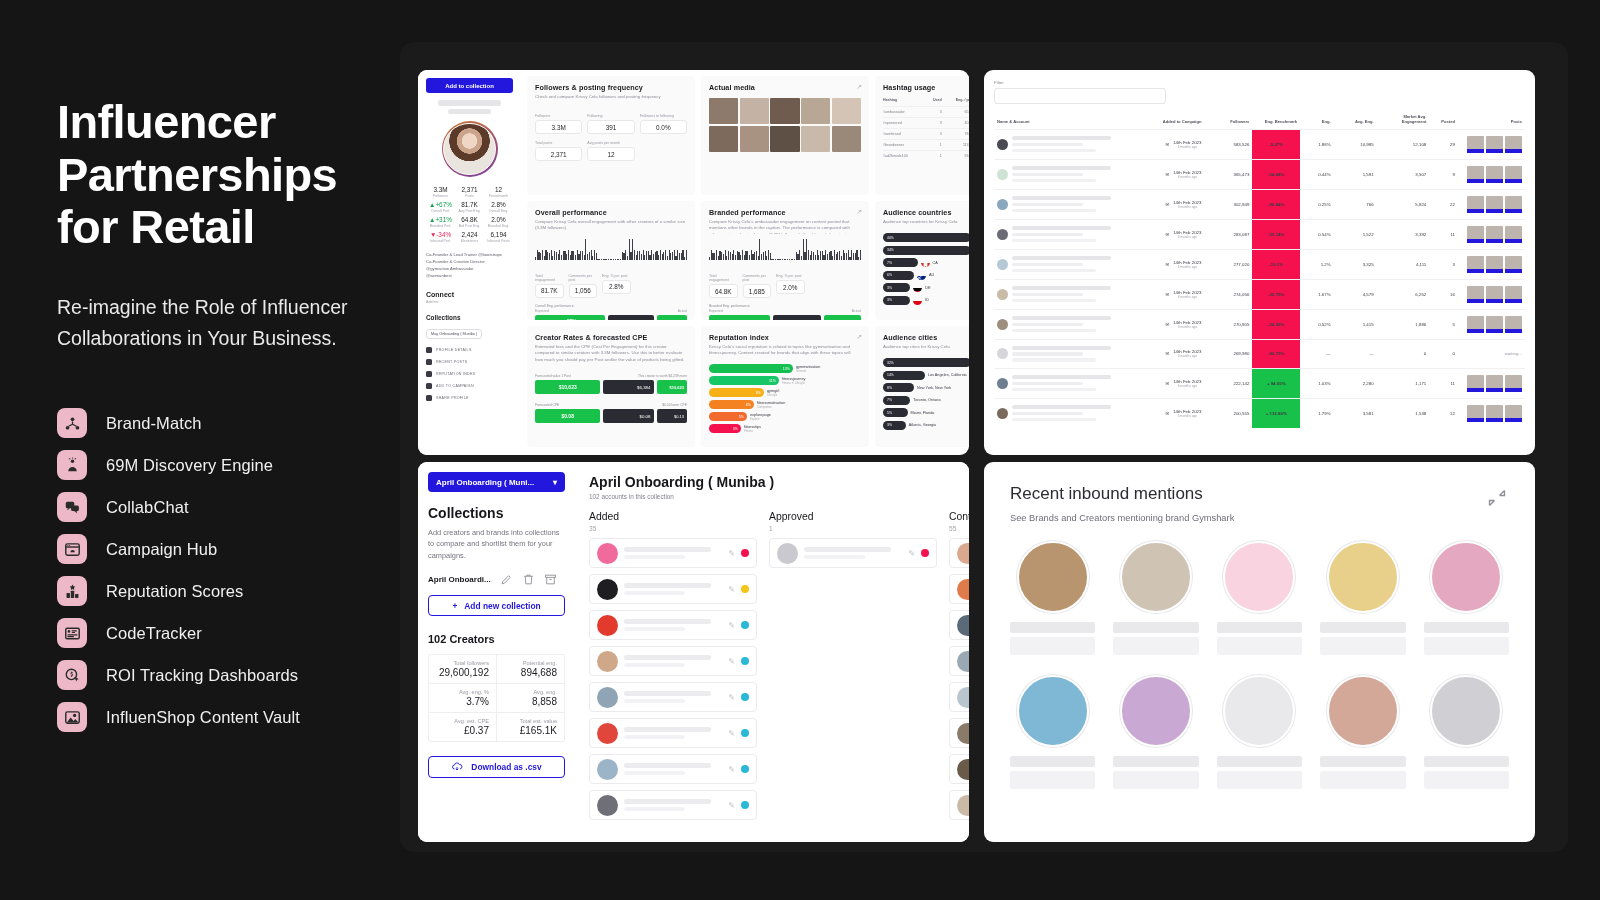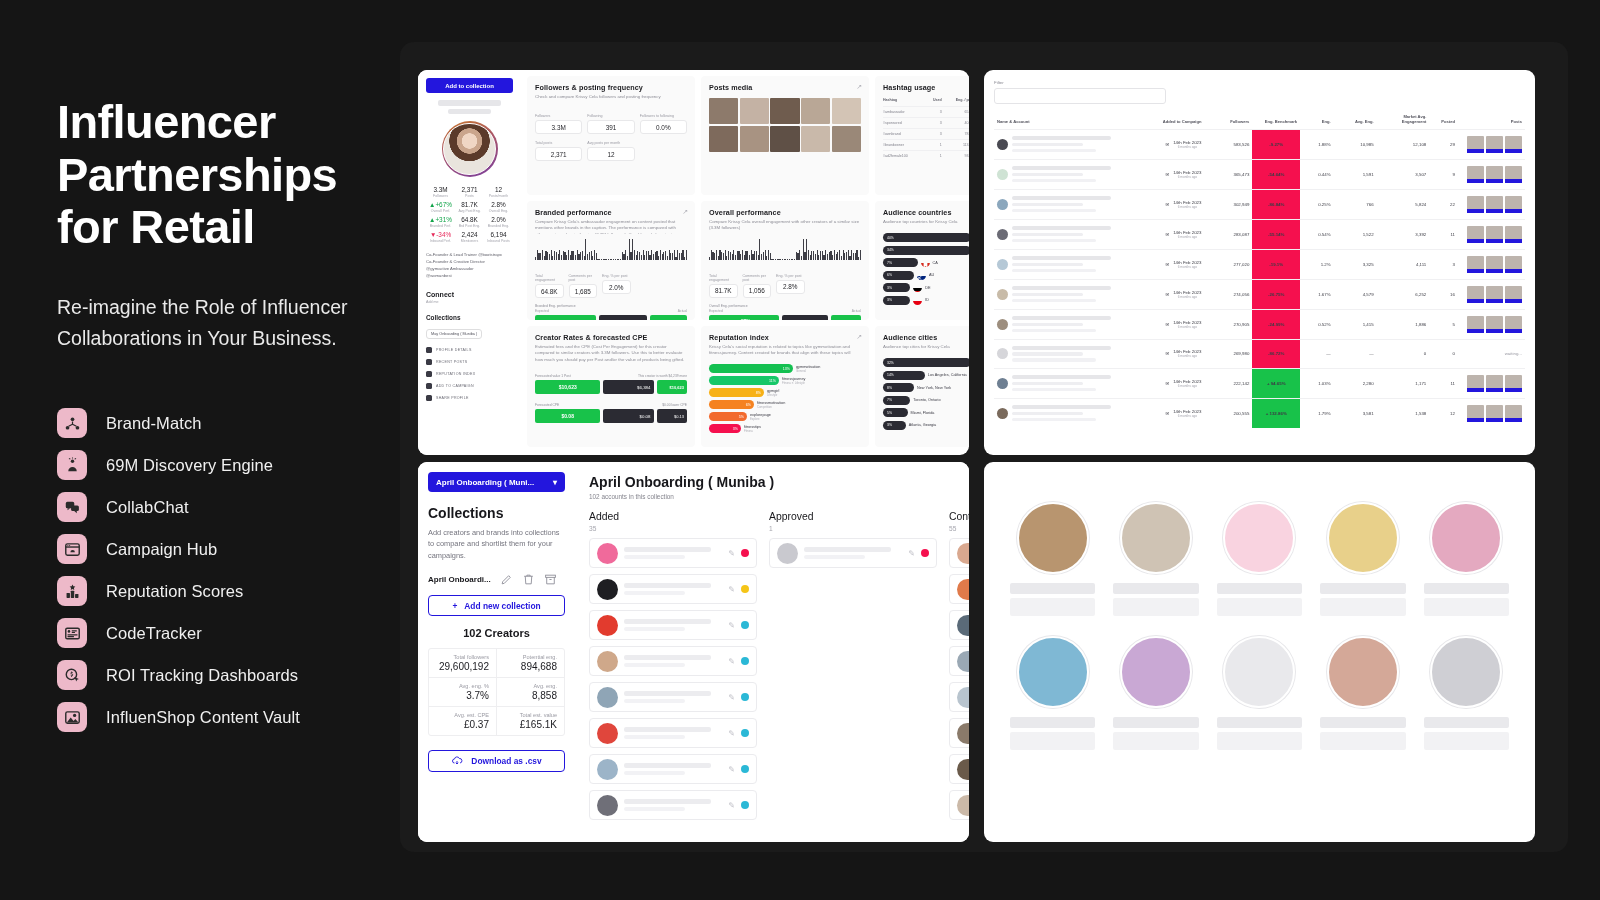--- a/index.html
+++ b/index.html
@@ -126,21 +126,21 @@
   .bl-left { position:absolute; left:0; top:0; width:157px; height:100%; background:#fff; padding:10px; }
   .sel-btn { height:20px; background:#2316dd; border-radius:4px; color:#fff; font-size:8px; font-weight:600;
              display:flex; align-items:center; justify-content:space-between; padding:0 8px; }
   .h2 { font-size:14px; font-weight:700; color:#17171b; margin-top:13px; }
   .p2 { font-size:7.4px; color:#74747e; line-height:1.55; margin-top:6px; }
   .coll-line { display:flex; align-items:center; margin-top:12px; gap:0; }
   .coll-nm { font-size:8px; font-weight:700; color:#17171b; }
   .ic { width:13px; height:13px; color:#8a8a94; margin-left:9px; }
   .add-btn { margin-top:9px; height:21px; border:1px solid #2316dd; border-radius:4px; color:#2316dd;
              font-size:8.4px; font-weight:600; display:flex; align-items:center; justify-content:center; gap:7px; }
-  .cre-h { margin-top:11px; font-size:11px; font-weight:700; color:#17171b;text-align:center; }
+  .cre-h { margin-top:17px; font-size:11px; font-weight:700; color:#17171b; }
   .cre-grid { margin-top:9px; border:1px solid #eeeef0; border-radius:3px; }
   .cre-r { display:flex; border-bottom:1px solid #eeeef0; }
   .cre-r:last-child { border-bottom:none; }
   .cre-c { flex:1; padding:5px 7px; text-align:right; border-right:1px solid #eeeef0; }
   .cre-c:last-child { border-right:none; }
   .cre-l { font-size:5.6px; color:#9a9aa3; }
   .cre-v { font-size:10px; color:#1b1b20; margin-top:1px; }
   .dl-btn { margin-top:14px; height:22px; border:1px solid #2316dd; border-radius:4px; color:#2316dd;
             font-size:8.4px; font-weight:600; display:flex; align-items:center; justify-content:center; gap:8px; }
   .bl-right { position:absolute; left:157px; top:0; right:0; height:100%; background:#fff; padding:12px 0 0 14px; }
@@ -386,21 +386,21 @@
                   <div class="kpi">
                     <div class="kpi-l">Avg posts per month</div>
                     <div class="kpi-b">12</div>
                   </div>
                   <div class="kpi"></div>
                 </div>
               </div>
           </div>
 
           <div class="pnl" style="padding:7px 8px;">
-            <div class="ttl">Posts media</div>
+            <div class="ttl">Actual media</div>
             <span class="expand">↗</span>
             <div class="media-grid" id="media-grid">
                 <div style="background: rgb(141, 122, 107);"></div>
                 <div style="background: rgb(196, 178, 164);"></div>
                 <div style="background: rgb(111, 92, 78);"></div>
                 <div style="background: rgb(185, 167, 150);"></div>
                 <div style="background: rgb(211, 196, 181);"></div>
                 <div style="background: rgb(126, 106, 92);"></div>
                 <div style="background: rgb(168, 147, 130);"></div>
                 <div style="background: rgb(95, 80, 70);"></div>
@@ -438,20 +438,143 @@
                     <td class="n">1</td>
                     <td class="n">113.4K</td>
                   </tr>
                   <tr>
                     <td>#ad2female100</td>
                     <td class="n">1</td>
                     <td class="n">93.6K</td>
                   </tr>
                 </tbody>
               </table>
+          </div>
+
+          <div class="pnl">
+            <div class="ttl">Overall performance</div>
+            <div class="sub">Compare Krissy Cela overall engagement with other creators of a similar size (3.3M followers)</div>
+            <div class="spark" id="spark1">
+                <span style="height: 3px;"></span>
+                <span style="height: 9.6241px;"></span>
+                <span style="height: 7.28301px;"></span>
+                <span style="height: 6.8548px;"></span>
+                <span style="height: 9.77544px;"></span>
+                <span style="height: 3.52606px;"></span>
+                <span style="height: 9.4353px;"></span>
+                <span style="height: 7.68699px;"></span>
+                <span style="height: 6.40479px;"></span>
+                <span style="height: 9.88846px;"></span>
+                <span style="height: 4.04914px;"></span>
+                <span style="height: 9.2101px;"></span>
+                <span style="height: 8.06446px;"></span>
+                <span style="height: 5.93553px;"></span>
+                <span style="height: 9.96251px;"></span>
+                <span style="height: 4.56629px;"></span>
+                <span style="height: 8.94978px;"></span>
+                <span style="height: 8.4133px;"></span>
+                <span style="height: 5.44966px;"></span>
+                <span style="height: 9.99719px;"></span>
+                <span style="height: 5.07458px;"></span>
+                <span style="height: 8.65581px;"></span>
+                <span style="height: 8.73151px;"></span>
+                <span style="height: 4.94994px;"></span>
+                <span style="height: 9.9923px;"></span>
+                <span style="height: 5.57114px;"></span>
+                <span style="height: 8.32986px;"></span>
+                <span style="height: 9.01731px;"></span>
+                <span style="height: 4.43919px;"></span>
+                <span style="height: 21px;"></span>
+                <span style="height: 6.05315px;"></span>
+                <span style="height: 7.97376px;"></span>
+                <span style="height: 9.26908px;"></span>
+                <span style="height: 3.9203px;"></span>
+                <span style="height: 9.86413px;"></span>
+                <span style="height: 6.5179px;"></span>
+                <span style="height: 1px;"></span>
+                <span style="height: 1px;"></span>
+                <span style="height: 1px;"></span>
+                <span style="height: 1px;"></span>
+                <span style="height: 1px;"></span>
+                <span style="height: 1px;"></span>
+                <span style="height: 1px;"></span>
+                <span style="height: 1px;"></span>
+                <span style="height: 1px;"></span>
+                <span style="height: 1px;"></span>
+                <span style="height: 1px;"></span>
+                <span style="height: 1px;"></span>
+                <span style="height: 1px;"></span>
+                <span style="height: 1px;"></span>
+                <span style="height: 7.78283px;"></span>
+                <span style="height: 6.2905px;"></span>
+                <span style="height: 9.9104px;"></span>
+                <span style="height: 4.17762px;"></span>
+                <span style="height: 21px;"></span>
+                <span style="height: 8.15342px;"></span>
+                <span style="height: 21px;"></span>
+                <span style="height: 9.97476px;"></span>
+                <span style="height: 4.69285px;"></span>
+                <span style="height: 8.8802px;"></span>
+                <span style="height: 8.49486px;"></span>
+                <span style="height: 5.32733px;"></span>
+                <span style="height: 9.99967px;"></span>
+                <span style="height: 5.1985px;"></span>
+                <span style="height: 8.57816px;"></span>
+                <span style="height: 8.80523px;"></span>
+                <span style="height: 4.82462px;"></span>
+                <span style="height: 9.98499px;"></span>
+                <span style="height: 5.69173px;"></span>
+                <span style="height: 8.24458px;"></span>
+                <span style="height: 9.08276px;"></span>
+                <span style="height: 4.31159px;"></span>
+                <span style="height: 9.93081px;"></span>
+                <span style="height: 6.16972px;"></span>
+                <span style="height: 7.88133px;"></span>
+                <span style="height: 9.32589px;"></span>
+                <span style="height: 3.79114px;"></span>
+                <span style="height: 9.83743px;"></span>
+                <span style="height: 6.6298px;"></span>
+                <span style="height: 7.49047px;"></span>
+                <span style="height: 9.53324px;"></span>
+                <span style="height: 3.26622px;"></span>
+                <span style="height: 9.70537px;"></span>
+                <span style="height: 7.06934px;"></span>
+                <span style="height: 7.07422px;"></span>
+                <span style="height: 9.70365px;"></span>
+                <span style="height: 3.26021px;"></span>
+                <span style="height: 9.5354px;"></span>
+              </div>
+            <div class="kpi-row" id="ovr-kpis">
+                <div class="kpi-row">
+                  <div class="kpi">
+                    <div class="kpi-l">Total engagement</div>
+                    <div class="kpi-b">81.7K</div>
+                  </div>
+                  <div class="kpi">
+                    <div class="kpi-l">Comments per post</div>
+                    <div class="kpi-b">1,056</div>
+                  </div>
+                  <div class="kpi">
+                    <div class="kpi-l">Eng. % per post</div>
+                    <div class="kpi-b">2.8%</div>
+                  </div>
+                </div>
+              </div>
+            <div class="barwrap">
+              <div style="font-size:3.4px;color:#8d8d96;">Overall Eng. performance</div>
+              <div class="bar-lbls" style="margin-top:1px;">
+                <span>Expected</span>
+                <span>Actual</span>
+              </div>
+              <div class="bar-2">
+                <div class="bar-green" style="flex:0 0 46%;">+67%</div>
+                <div class="bar-dark" style="flex:0 0 30%;">48,820</div>
+                <div class="bar-green" style="flex:1;justify-content:flex-end;padding-right:3px;font-size:4.4px;">81,717</div>
+              </div>
+            </div>
           </div>
 
           <div class="pnl">
             <div class="ttl">Branded performance</div>
             <span class="expand">↗</span>
             <div class="sub" style="max-height:15px;overflow:hidden;">Compare Krissy Cela's ambassador engagement on content posted that mentions other brands in the caption. The performance is compared with other creators of a similar size (3.3M followers). Good branded content performance is a leading indicator of future purchase intent.</div>
             <div class="spark" id="spark2" style="margin-top:4px;">
                 <span style="height: 3px;"></span>
                 <span style="height: 9.6241px;"></span>
                 <span style="height: 7.28301px;"></span>
@@ -565,143 +688,20 @@
               </div>
               <div class="bar-2">
                 <div class="bar-green" style="flex:0 0 40%;">+31%</div>
                 <div class="bar-dark" style="flex:0 0 32%;">49,072</div>
                 <div class="bar-green" style="flex:1;justify-content:flex-end;padding-right:3px;font-size:4.4px;">64,811</div>
               </div>
             </div>
           </div>
 
           <div class="pnl">
-            <div class="ttl">Overall performance</div>
-            <div class="sub">Compare Krissy Cela overall engagement with other creators of a similar size (3.3M followers)</div>
-            <div class="spark" id="spark1">
-                <span style="height: 3px;"></span>
-                <span style="height: 9.6241px;"></span>
-                <span style="height: 7.28301px;"></span>
-                <span style="height: 6.8548px;"></span>
-                <span style="height: 9.77544px;"></span>
-                <span style="height: 3.52606px;"></span>
-                <span style="height: 9.4353px;"></span>
-                <span style="height: 7.68699px;"></span>
-                <span style="height: 6.40479px;"></span>
-                <span style="height: 9.88846px;"></span>
-                <span style="height: 4.04914px;"></span>
-                <span style="height: 9.2101px;"></span>
-                <span style="height: 8.06446px;"></span>
-                <span style="height: 5.93553px;"></span>
-                <span style="height: 9.96251px;"></span>
-                <span style="height: 4.56629px;"></span>
-                <span style="height: 8.94978px;"></span>
-                <span style="height: 8.4133px;"></span>
-                <span style="height: 5.44966px;"></span>
-                <span style="height: 9.99719px;"></span>
-                <span style="height: 5.07458px;"></span>
-                <span style="height: 8.65581px;"></span>
-                <span style="height: 8.73151px;"></span>
-                <span style="height: 4.94994px;"></span>
-                <span style="height: 9.9923px;"></span>
-                <span style="height: 5.57114px;"></span>
-                <span style="height: 8.32986px;"></span>
-                <span style="height: 9.01731px;"></span>
-                <span style="height: 4.43919px;"></span>
-                <span style="height: 21px;"></span>
-                <span style="height: 6.05315px;"></span>
-                <span style="height: 7.97376px;"></span>
-                <span style="height: 9.26908px;"></span>
-                <span style="height: 3.9203px;"></span>
-                <span style="height: 9.86413px;"></span>
-                <span style="height: 6.5179px;"></span>
-                <span style="height: 1px;"></span>
-                <span style="height: 1px;"></span>
-                <span style="height: 1px;"></span>
-                <span style="height: 1px;"></span>
-                <span style="height: 1px;"></span>
-                <span style="height: 1px;"></span>
-                <span style="height: 1px;"></span>
-                <span style="height: 1px;"></span>
-                <span style="height: 1px;"></span>
-                <span style="height: 1px;"></span>
-                <span style="height: 1px;"></span>
-                <span style="height: 1px;"></span>
-                <span style="height: 1px;"></span>
-                <span style="height: 1px;"></span>
-                <span style="height: 7.78283px;"></span>
-                <span style="height: 6.2905px;"></span>
-                <span style="height: 9.9104px;"></span>
-                <span style="height: 4.17762px;"></span>
-                <span style="height: 21px;"></span>
-                <span style="height: 8.15342px;"></span>
-                <span style="height: 21px;"></span>
-                <span style="height: 9.97476px;"></span>
-                <span style="height: 4.69285px;"></span>
-                <span style="height: 8.8802px;"></span>
-                <span style="height: 8.49486px;"></span>
-                <span style="height: 5.32733px;"></span>
-                <span style="height: 9.99967px;"></span>
-                <span style="height: 5.1985px;"></span>
-                <span style="height: 8.57816px;"></span>
-                <span style="height: 8.80523px;"></span>
-                <span style="height: 4.82462px;"></span>
-                <span style="height: 9.98499px;"></span>
-                <span style="height: 5.69173px;"></span>
-                <span style="height: 8.24458px;"></span>
-                <span style="height: 9.08276px;"></span>
-                <span style="height: 4.31159px;"></span>
-                <span style="height: 9.93081px;"></span>
-                <span style="height: 6.16972px;"></span>
-                <span style="height: 7.88133px;"></span>
-                <span style="height: 9.32589px;"></span>
-                <span style="height: 3.79114px;"></span>
-                <span style="height: 9.83743px;"></span>
-                <span style="height: 6.6298px;"></span>
-                <span style="height: 7.49047px;"></span>
-                <span style="height: 9.53324px;"></span>
-                <span style="height: 3.26622px;"></span>
-                <span style="height: 9.70537px;"></span>
-                <span style="height: 7.06934px;"></span>
-                <span style="height: 7.07422px;"></span>
-                <span style="height: 9.70365px;"></span>
-                <span style="height: 3.26021px;"></span>
-                <span style="height: 9.5354px;"></span>
-              </div>
-            <div class="kpi-row" id="ovr-kpis">
-                <div class="kpi-row">
-                  <div class="kpi">
-                    <div class="kpi-l">Total engagement</div>
-                    <div class="kpi-b">81.7K</div>
-                  </div>
-                  <div class="kpi">
-                    <div class="kpi-l">Comments per post</div>
-                    <div class="kpi-b">1,056</div>
-                  </div>
-                  <div class="kpi">
-                    <div class="kpi-l">Eng. % per post</div>
-                    <div class="kpi-b">2.8%</div>
-                  </div>
-                </div>
-              </div>
-            <div class="barwrap">
-              <div style="font-size:3.4px;color:#8d8d96;">Overall Eng. performance</div>
-              <div class="bar-lbls" style="margin-top:1px;">
-                <span>Expected</span>
-                <span>Actual</span>
-              </div>
-              <div class="bar-2">
-                <div class="bar-green" style="flex:0 0 46%;">+67%</div>
-                <div class="bar-dark" style="flex:0 0 30%;">48,820</div>
-                <div class="bar-green" style="flex:1;justify-content:flex-end;padding-right:3px;font-size:4.4px;">81,717</div>
-              </div>
-            </div>
-          </div>
-
-          <div class="pnl">
             <div class="ttl">Audience countries</div>
             <div class="sub">Audience top countries for Krissy Cela</div>
             <div id="ctry-list" style="margin-top:8px;">
                 <div class="ctry">
                   <div class="pill" style="width:100%">40%</div>
                   <div class="cn"></div>
                 </div>
                 <div class="ctry">
                   <div class="pill" style="width:100%">34%</div>
                   <div class="cn"></div>
@@ -1316,20 +1316,27 @@
               <div class="kan-card">
                 <span class="kc-av" style="background:#cbb9a8"></span>
               </div>
             </div>
           </div>
       </div>
     </div>
 
     <div class="card card-br">
       <div class="mn">
+        <div style="position:relative;">
+          <div class="mn-h">Recent inbound mentions</div>
+          <svg style="position:absolute;right:2px;top:4px;" width="20" height="20" viewBox="0 0 24 24" fill="none" stroke="#8f8f99" stroke-width="1.6">
+              <path d="M15 9l6-6M21 3v6h-6M9 15l-6 6M3 21v-6h6"></path>
+            </svg>
+          <div class="mn-s">See Brands and Creators mentioning brand Gymshark</div>
+        </div>
         <div class="mn-grid" id="mn-grid">
             <div>
               <div class="mn-av" style="background:#b8956f"></div>
               <div class="mn-b1"></div>
               <div class="mn-b2"></div>
             </div>
             <div>
               <div class="mn-av" style="background:#cfc3b4"></div>
               <div class="mn-b1"></div>
               <div class="mn-b2"></div>

